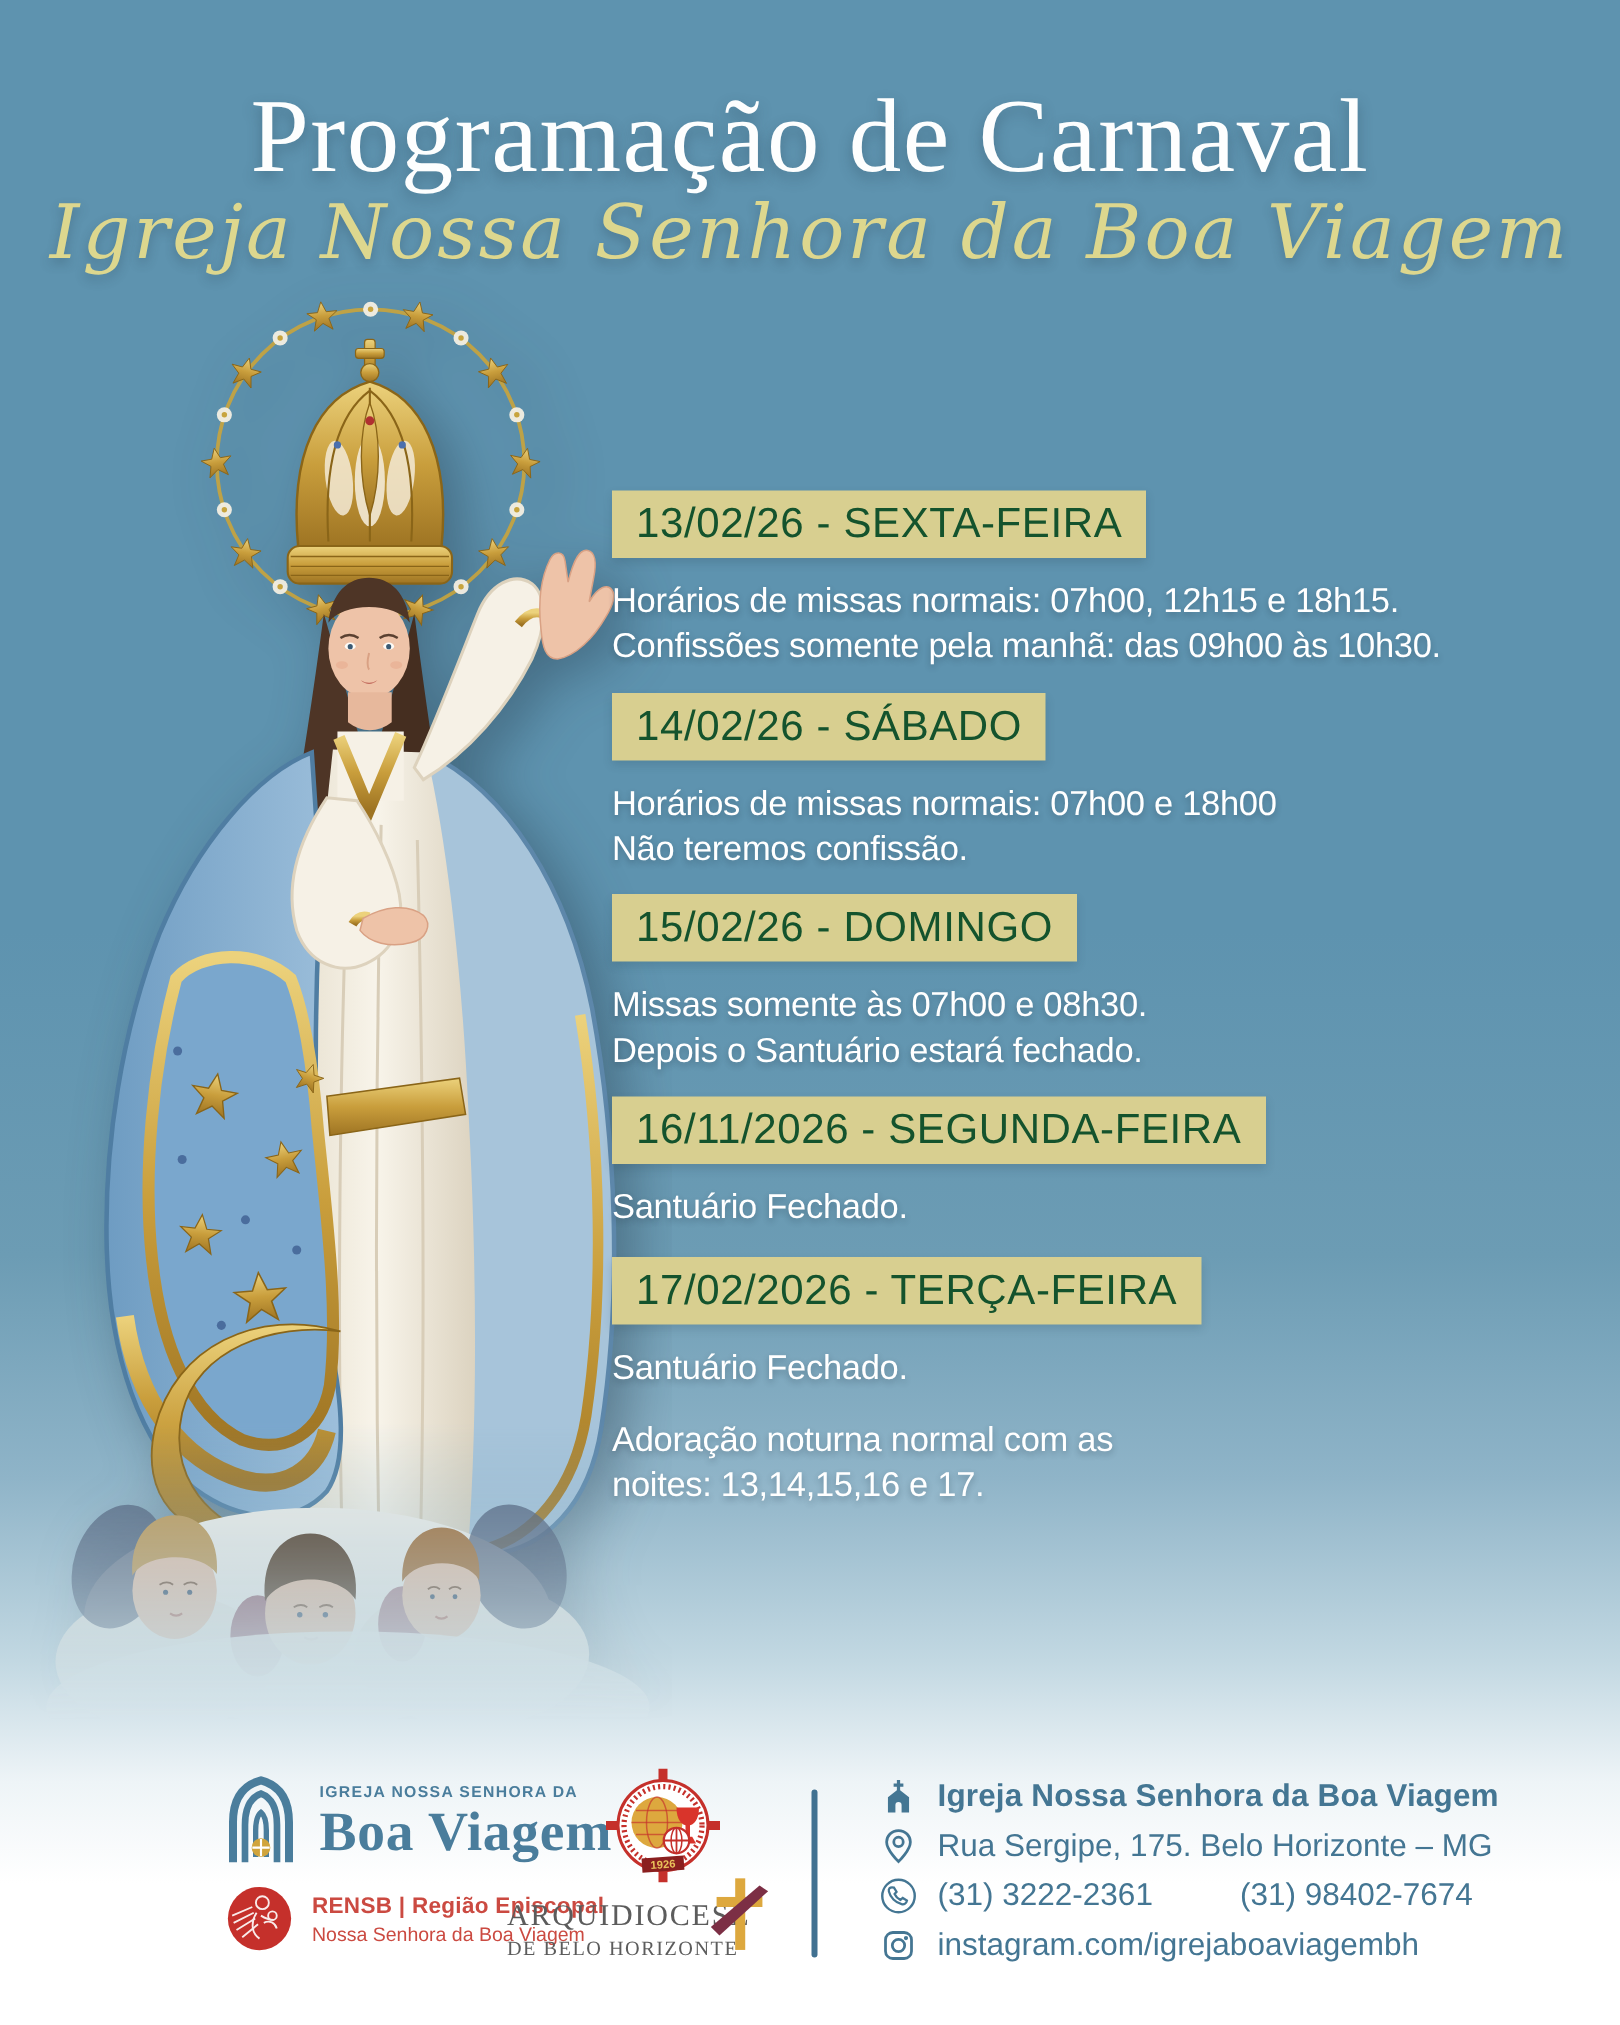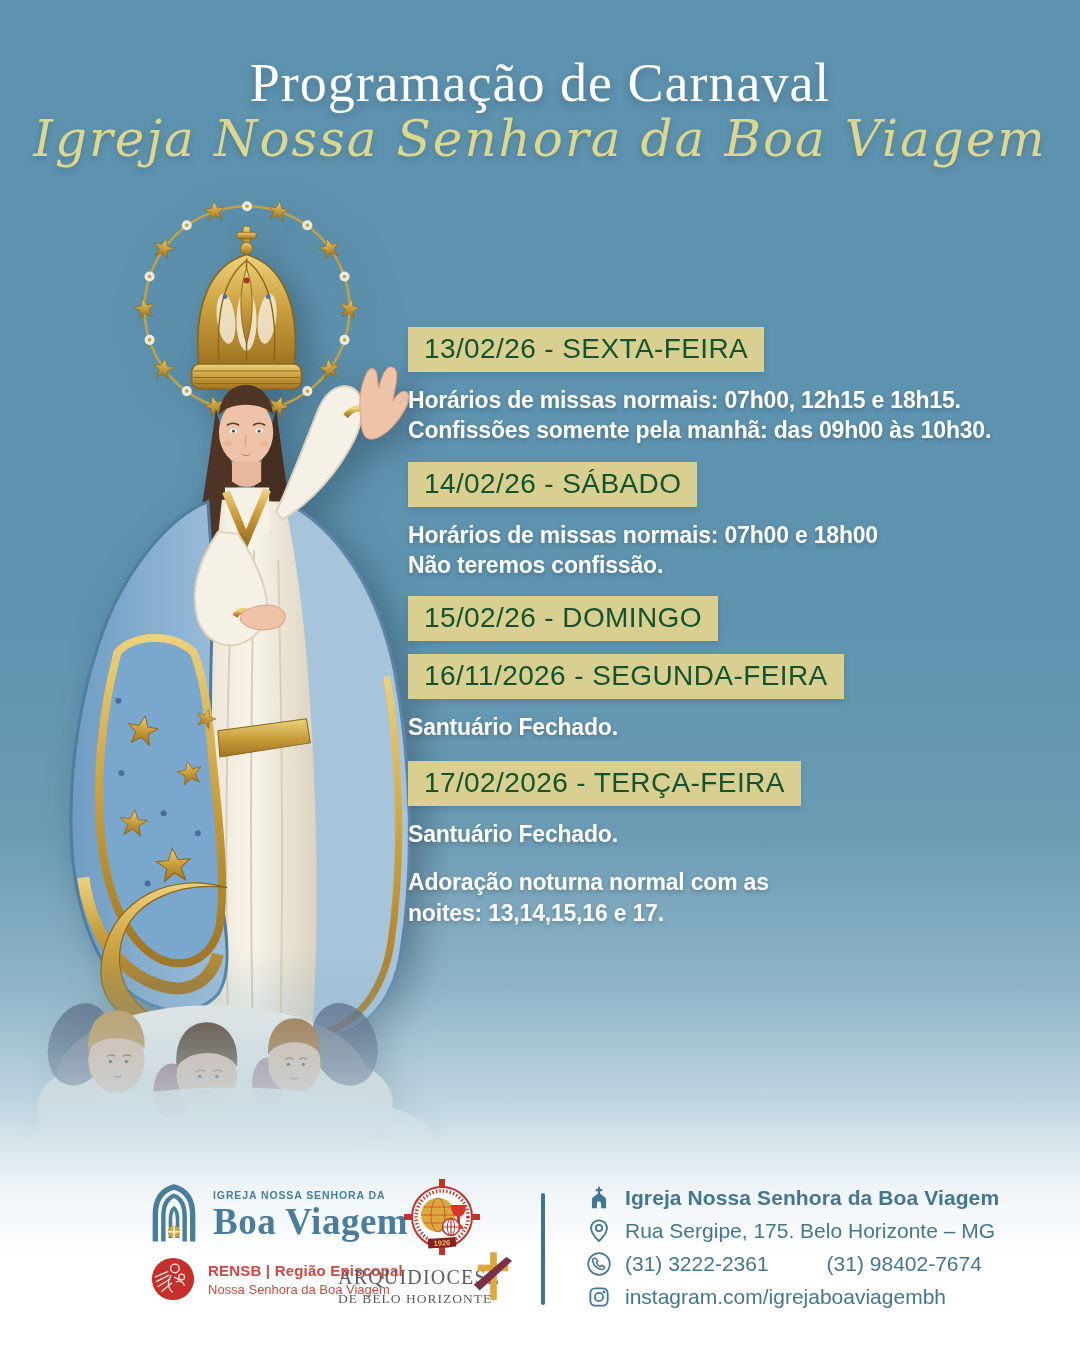--- a/index.html
+++ b/index.html
@@ -6,21 +6,21 @@
   .page{
     position:relative;width:1080px;height:1350px;overflow:hidden;
     font-family:"Liberation Sans",sans-serif;
     background:linear-gradient(180deg,
       #5e93af 0%, #5e93af 46%, #6c9cb4 62%,
       #8fb4c8 73%, #c2d8e2 82%, #eef4f7 88%, #ffffff 93%, #ffffff 100%);
   }
   
   .header{position:absolute;top:56px;left:0;right:0;text-align:center;z-index:3;}
   .title{
-    font-family:"Liberation Serif",serif;font-weight:400;font-size:54px;line-height:1.02;
+    font-family:"Liberation Serif",serif;font-weight:400;font-size:70px;line-height:1.02;
     color:#fdfefe;letter-spacing:1px;text-shadow:0 4px 9px rgba(35,60,76,.35);
   }
   .subtitle{
     font-family:"DejaVu Serif",serif;font-style:italic;font-size:50px;line-height:1.05;
     color:#ddd78e;letter-spacing:2px;margin-top:2px;
     text-shadow:0 3px 7px rgba(35,60,76,.3);
   }
   
   .statue{
     position:absolute;left:20px;top:168px;width:428px;height:1000px;z-index:2;
@@ -30,21 +30,21 @@
   .statue svg{width:100%;height:100%;filter:drop-shadow(12px 10px 18px rgba(25,45,60,.38));}
   
   .schedule{position:absolute;left:408px;top:327px;width:625px;z-index:4;}
   .badge{
     display:inline-block;background:#d8cf90;color:#14532d;
     font-size:28px;line-height:1;padding:8px 16px 9px;margin:0 0 13px;
     letter-spacing:.4px;box-shadow:0 3px 6px rgba(35,60,76,.18);
   }
   .para{margin:0 0 16px;}
   .line{
-    color:#ffffff;font-weight:700;font-size:23px;line-height:1.32;
+    color:#ffffff;font-weight:400;font-size:23px;line-height:1.32;
     letter-spacing:-.2px;text-shadow:0 2px 4px rgba(30,50,65,.33);
   }
   .gap-lg{margin-bottom:18px;}
   
   .footer{position:absolute;left:0;top:1150px;width:1056px;height:200px;z-index:5;}
   .bv-lockup{position:absolute;left:150px;top:33px;display:flex;gap:15px;align-items:flex-start;}
   .bv-small{
     font-size:10.5px;font-weight:700;letter-spacing:.9px;color:#4a7d9c;margin-top:6px;
   }
   .bv-name{
@@ -256,20 +256,24 @@
     <section>
       <div class="badge">14/02/26 - SÁBADO</div>
       <div class="para">
         <div class="line">Horários de missas normais: 07h00 e 18h00</div>
         <div class="line">Não teremos confissão.</div>
       </div>
     </section>
 
     <section>
       <div class="badge">15/02/26 - DOMINGO</div>
+      <div class="para">
+        <div class="line">Missas somente às 07h00 e 08h30.</div>
+        <div class="line">Depois o Santuário estará fechado.</div>
+      </div>
     </section>
 
     <section>
       <div class="badge">16/11/2026 - SEGUNDA-FEIRA</div>
       <div class="para gap-lg">
         <div class="line">Santuário Fechado.</div>
       </div>
     </section>
 
     <section>

